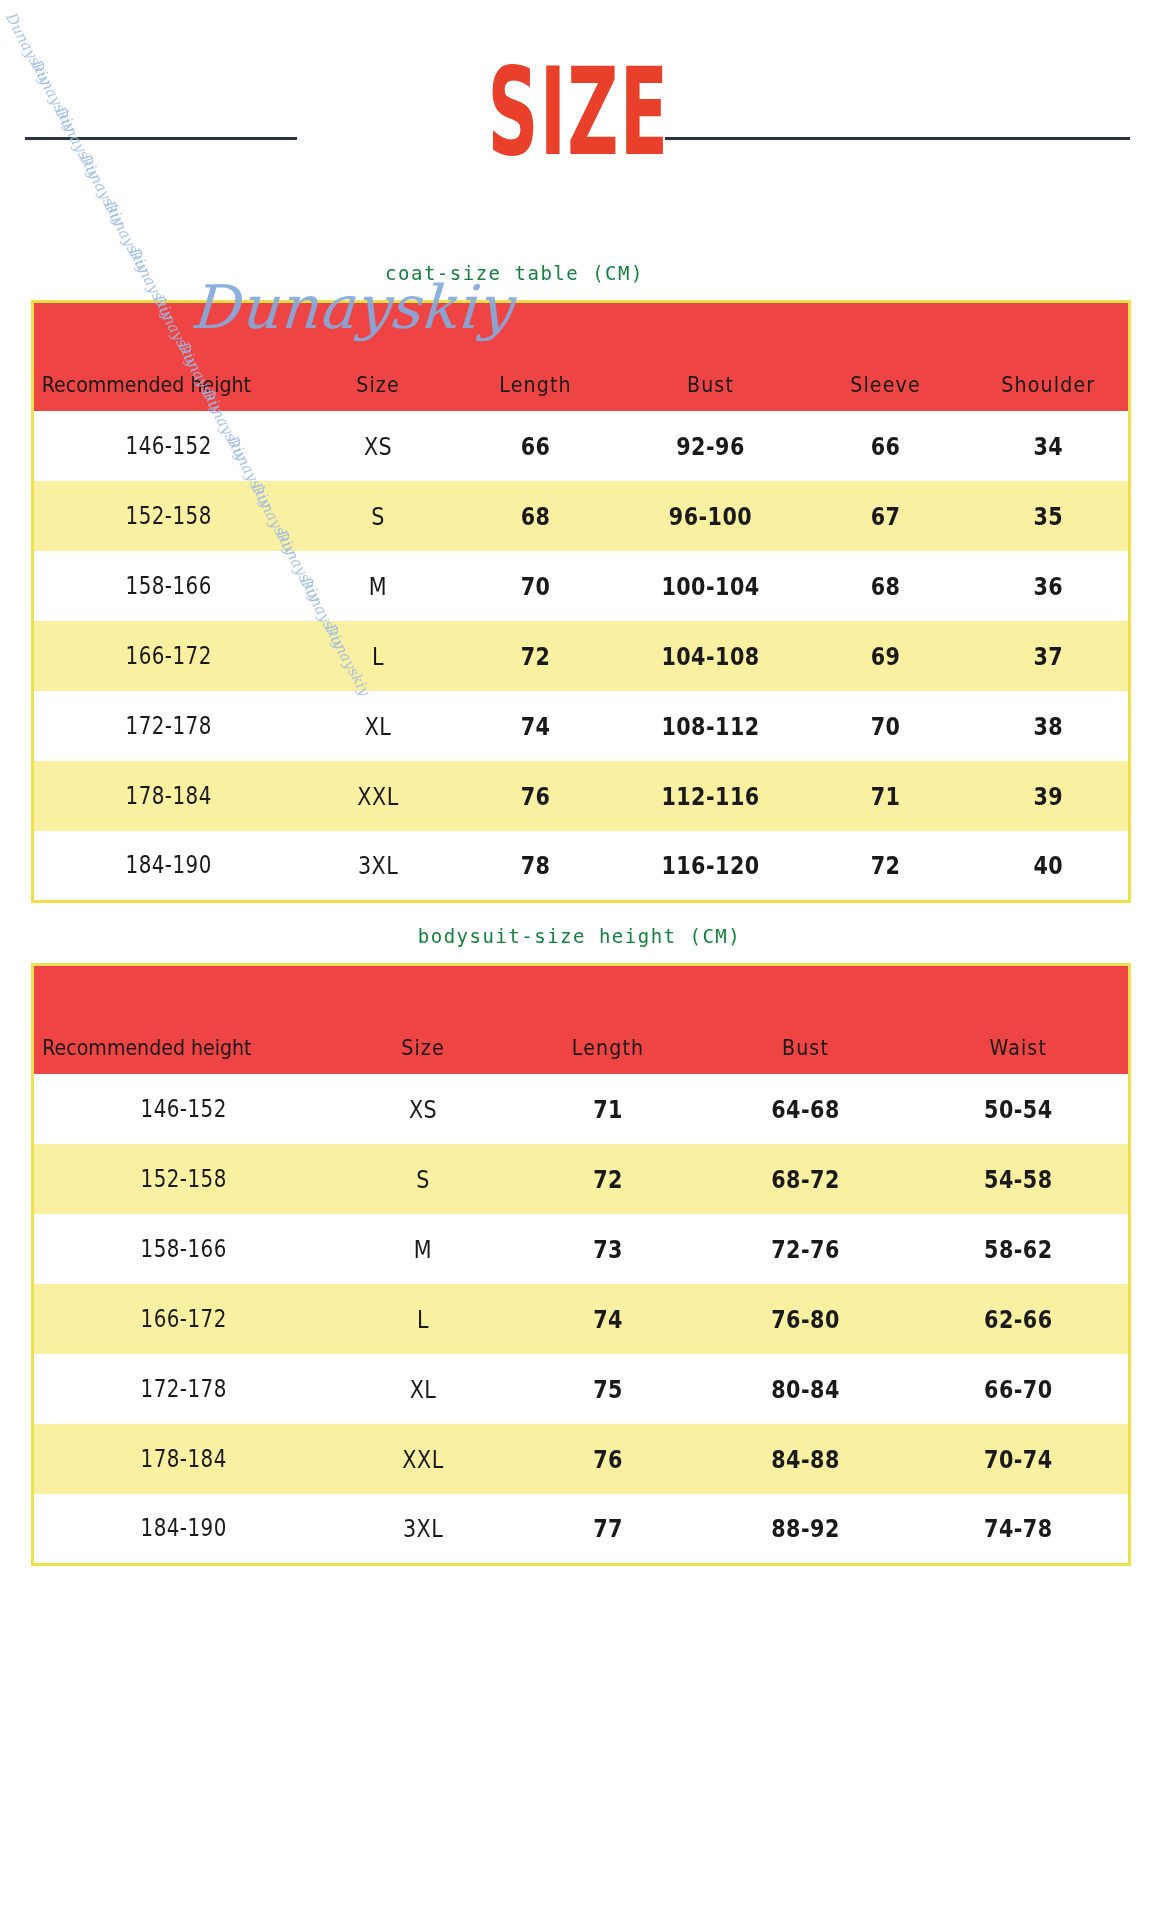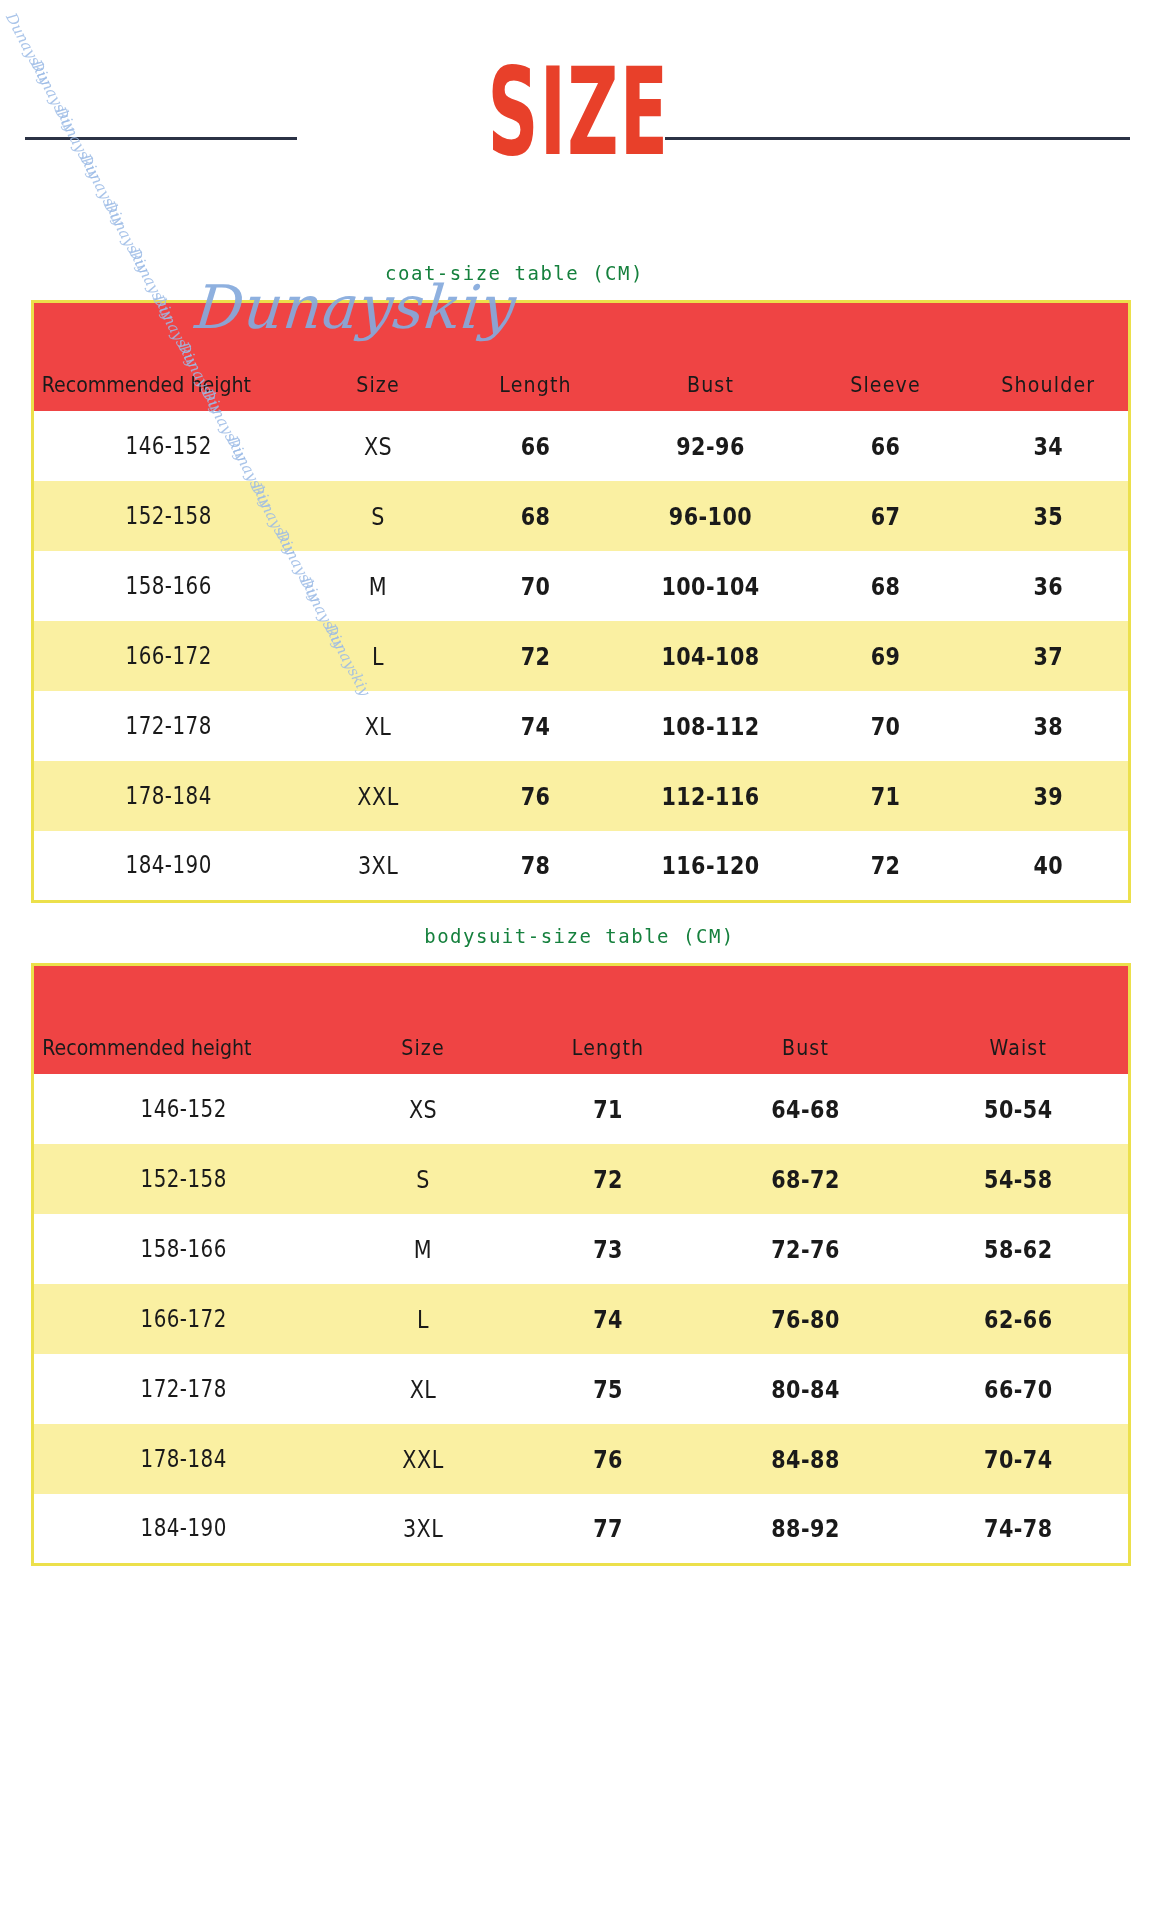--- a/index.html
+++ b/index.html
@@ -267,21 +267,21 @@
         <td class="v-num">78</td>
         <td class="v-range">116-120</td>
         <td class="v-num">72</td>
         <td class="v-num">40</td>
       </tr>
     </tbody>
   </table>
 </div>
 
 <div id="bodysuit-block" class="table-block">
-  <div class="table-caption">bodysuit-size table (CM)</div>
+  <div class="table-caption">bodysuit-size height (CM)</div>
   <table id="bodysuit-table" class="size-table">
     <colgroup>
       <col class="c0">
         <col class="c1">
         <col class="c2">
         <col class="c3">
         <col class="c4">
     </colgroup>
     <thead>
       <tr>

